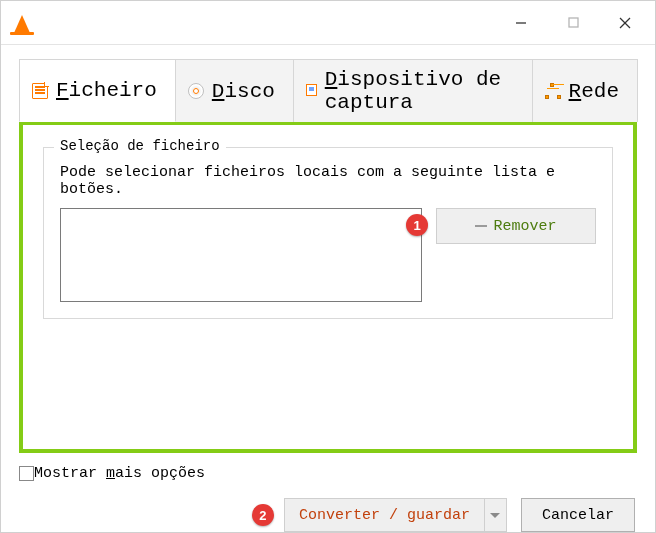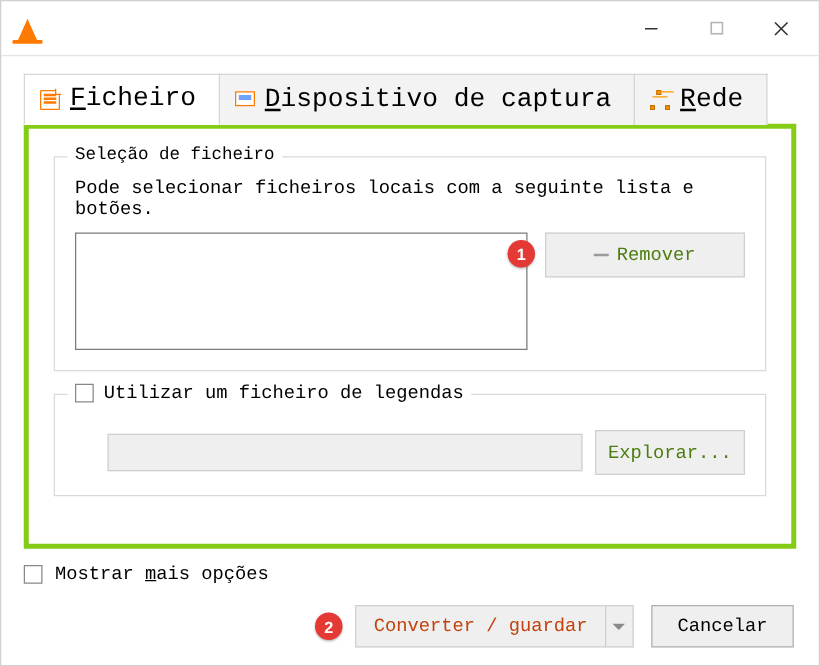--- a/index.html
+++ b/index.html
@@ -183,21 +183,21 @@
     width:15px;height:15px;border:1px solid #888;background:#fff;display:inline-block;
   }
   .sub-row { display:flex; gap:10px; padding-left: 26px; align-items:center;}
   .sub-input {
     flex:1;height:30px;border:1px solid #cfcfcf;background:#efefef;
   }
   
   .bottom {
     padding: 12px 20px 18px 18px;
   }
-  .more-row { display:flex;align-items:center;gap:10px;margin-bottom:16px;}
+  .more-row { display:flex;align-items:center;margin-bottom:16px;}
   .action-row { display:flex; justify-content:flex-end; gap:14px; align-items:center; position:relative;}
   .dropdown-btn {
     display:flex;align-items:center;
     border:1px solid #cfcfcf;background:#efefef;color:#c2410c;height:34px;
   }
   .dropdown-btn .main{padding:0 14px;}
   .dropdown-btn .caret{
     border-left:1px solid #cfcfcf;
     height:100%;width:22px;display:flex;align-items:center;justify-content:center;
   }
@@ -240,20 +240,24 @@
   </div>
 </div>
 
 <div class="tabs-wrap">
   <div class="tabs">
     <div class="tab active">
       <span class="tab-icon icon-file">
           <span class="corner"></span>
         </span>
       <span><span class="accel">F</span><span>icheiro</span></span>
+    </div>
+    <div class="tab">
+      <span class="tab-icon icon-disc"></span>
+      <span><span class="accel">D</span><span>isco</span></span>
     </div>
     <div class="tab">
       <span class="tab-icon icon-dev"></span>
       <span><span class="accel">D</span><span>ispositivo de captura</span></span>
     </div>
     <div class="tab">
       <span class="tab-icon icon-net">
           <span class="n n1"></span>
           <span class="n n2"></span>
           <span class="n n3"></span>
@@ -271,32 +275,20 @@
         <div class="side-btns">
           <span class="callout" style="top:6px;left:-30px;">1</span>
           <button class="btn disabled">
             <span class="minus-icon"></span>
             <span>Remover</span>
           </button>
         </div>
       </div>
     </div>
 
-    <div class="groupbox" style="padding-top:14px;">
-      <div class="check-row" style="position:absolute;top:-10px;left:10px;background:#fff;padding:0 6px;">
-        <span class="checkbox"></span>
-        <span>Utilizar um ficheiro de legendas</span>
-      </div>
-      <div class="sub-row" style="margin-top:14px;">
-        <div class="sub-input"></div>
-        <button class="btn disabled" style="width:120px;">
-          <span>Explorar...</span>
-        </button>
-      </div>
-    </div>
   </div>
 </div>
 
 <div class="bottom">
   <div class="more-row">
     <span class="checkbox"></span>
     <span><span>Mostrar </span><span class="accel" style="text-decoration:underline;">m</span><span>ais opções</span></span>
   </div>
   <div class="action-row">
     <span class="callout" style="position:static;margin-right:-4px;">2</span>

